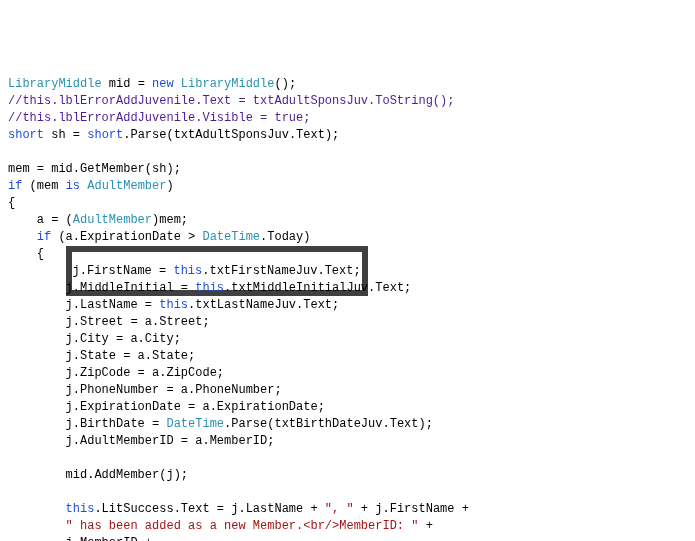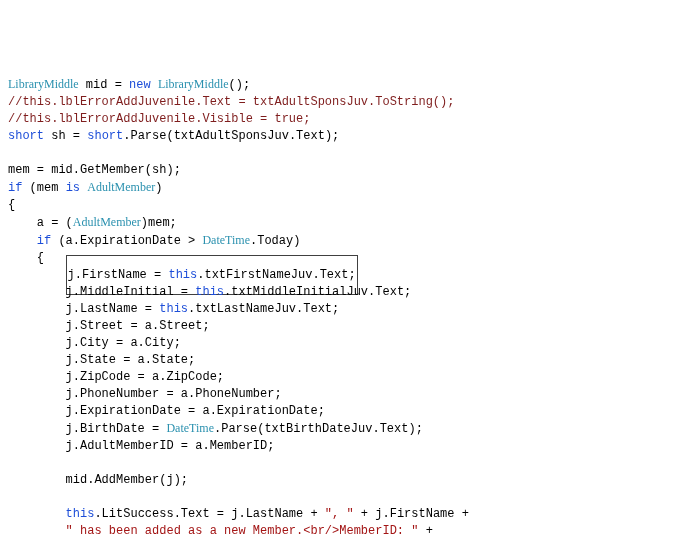--- a/index.html
+++ b/index.html
@@ -6,25 +6,25 @@
     margin: 0;
     padding: 8px;
     font-family: Consolas, 'Courier New', monospace;
     font-size: 12px;
     line-height: 17px;
     background: #ffffff;
     color: #000000;
     white-space: pre;
   }
   .kw { color: #1d4ed8; }
-  .type { color: #2b91af; font-family: Liberation Serif, serif; }
-  .cmt { color: #7f1d1d; }
+  .type { color: #2b91af; }
+  .cmt { color: #4c1d95; }
   .str { color: #a31515; }
   .hl {
-    border: 1px solid #404040;
+    border: 6px solid #404040;
     padding: 12px 1px;
   }
   .line { display: block; }
 </style>
 </head>
 <body>
 
 
 
 <div><span class="line"><span class="type">LibraryMiddle</span><span> mid = </span><span class="kw">new</span><span> </span><span class="type">LibraryMiddle</span><span>();</span></span><span class="line cmt">//this.lblErrorAddJuvenile.Text = txtAdultSponsJuv.ToString();</span><span class="line cmt">//this.lblErrorAddJuvenile.Visible = true;</span><span class="line"><span class="kw">short</span><span> sh = </span><span class="kw">short</span><span>.Parse(txtAdultSponsJuv.Text);</span></span><span class="line"> </span><span class="line">mem = mid.GetMember(sh);</span><span class="line"><span class="kw">if</span><span> (mem </span><span class="kw">is</span><span> </span><span class="type">AdultMember</span><span>)</span></span><span class="line">{</span><span class="line"><span>    a = (</span><span class="type">AdultMember</span><span>)mem;</span></span><span class="line"><span>    </span><span class="kw">if</span><span> (a.ExpirationDate &gt; </span><span class="type">DateTime</span><span>.Today)</span></span><span class="line">    {</span><span class="line"><span>        </span><span class="hl"><span>j.FirstName = </span><span class="kw">this</span><span>.txtFirstNameJuv.Text;</span></span></span><span class="line"><span>        j.MiddleInitial = </span><span class="kw">this</span><span>.txtMiddleInitialJuv.Text;</span></span><span class="line"><span>        j.LastName = </span><span class="kw">this</span><span>.txtLastNameJuv.Text;</span></span><span class="line">        j.Street = a.Street;</span><span class="line">        j.City = a.City;</span><span class="line">        j.State = a.State;</span><span class="line">        j.ZipCode = a.ZipCode;</span><span class="line">        j.PhoneNumber = a.PhoneNumber;</span><span class="line">        j.ExpirationDate = a.ExpirationDate;</span><span class="line"><span>        j.BirthDate = </span><span class="type">DateTime</span><span>.Parse(txtBirthDateJuv.Text);</span></span><span class="line">        j.AdultMemberID = a.MemberID;</span><span class="line"> </span><span class="line">        mid.AddMember(j);</span><span class="line"> </span><span class="line"><span>        </span><span class="kw">this</span><span>.LitSuccess.Text = j.LastName + </span><span class="str">", "</span><span> + j.FirstName +</span></span><span class="line"><span>        </span><span class="str">" has been added as a new Member.&lt;br/&gt;MemberID: "</span><span> +</span></span><span class="line">        j.MemberID +</span></div>

